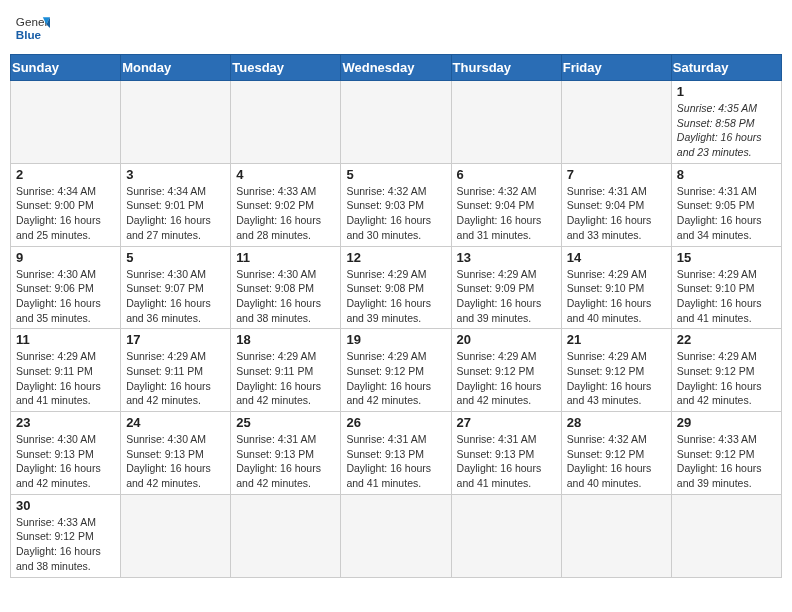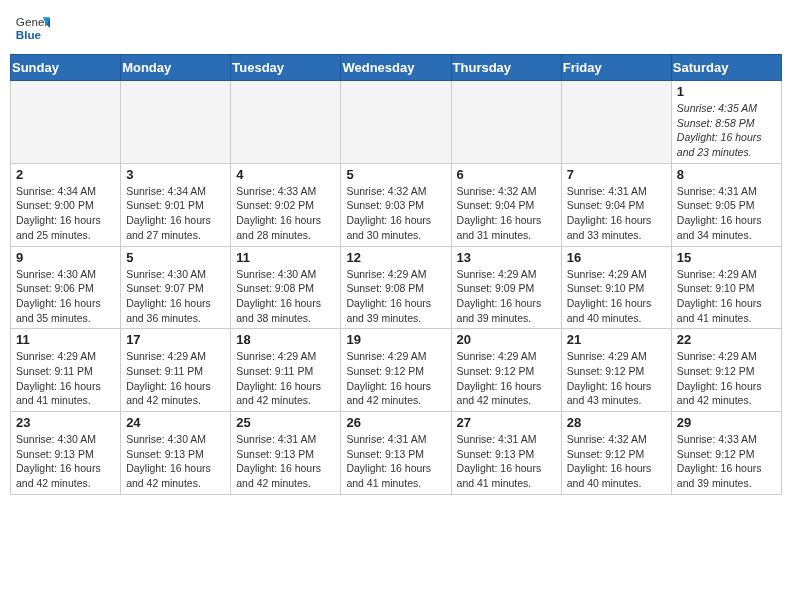--- a/index.html
+++ b/index.html
@@ -192,21 +192,21 @@
 Sunset: 9:08 PM
 Daylight: 16 hours and 39 minutes.</div>
         </td>
         <td>
           <span class="day-number">13</span>
           <div class="day-info" style="white-space: pre-line;">Sunrise: 4:29 AM
 Sunset: 9:09 PM
 Daylight: 16 hours and 39 minutes.</div>
         </td>
         <td>
-          <span class="day-number">16</span>
+          <span class="day-number">14</span>
           <div class="day-info" style="white-space: pre-line;">Sunrise: 4:29 AM
 Sunset: 9:10 PM
 Daylight: 16 hours and 40 minutes.</div>
         </td>
         <td>
           <span class="day-number">15</span>
           <div class="day-info" style="white-space: pre-line;">Sunrise: 4:29 AM
 Sunset: 9:10 PM
 Daylight: 16 hours and 41 minutes.</div>
         </td>
@@ -291,15 +291,29 @@
           <div class="day-info" style="white-space: pre-line;">Sunrise: 4:32 AM
 Sunset: 9:12 PM
 Daylight: 16 hours and 40 minutes.</div>
         </td>
         <td>
           <span class="day-number">29</span>
           <div class="day-info" style="white-space: pre-line;">Sunrise: 4:33 AM
 Sunset: 9:12 PM
 Daylight: 16 hours and 39 minutes.</div>
         </td>
+      </tr>
+      <tr>
+        <td>
+          <span class="day-number">30</span>
+          <div class="day-info" style="white-space: pre-line;">Sunrise: 4:33 AM
+Sunset: 9:12 PM
+Daylight: 16 hours and 38 minutes.</div>
+        </td>
+        <td class="empty"></td>
+        <td class="empty"></td>
+        <td class="empty"></td>
+        <td class="empty"></td>
+        <td class="empty"></td>
+        <td class="empty"></td>
       </tr>
     </tbody>
 </table>
 
 </body></html>

